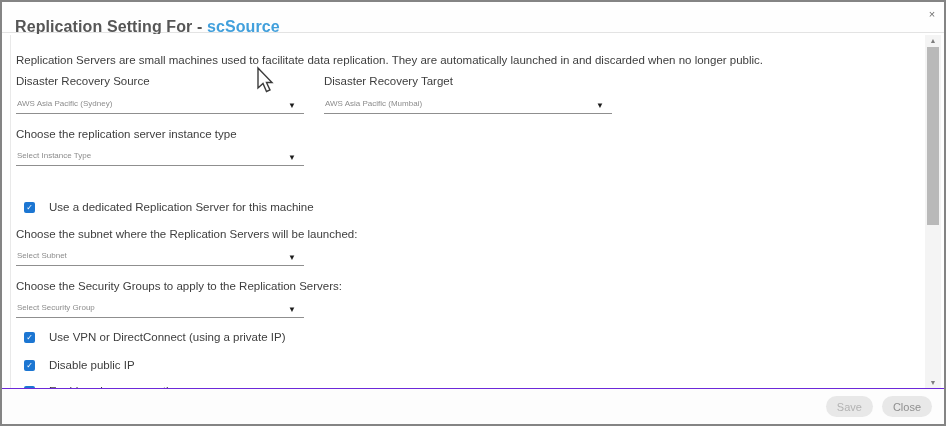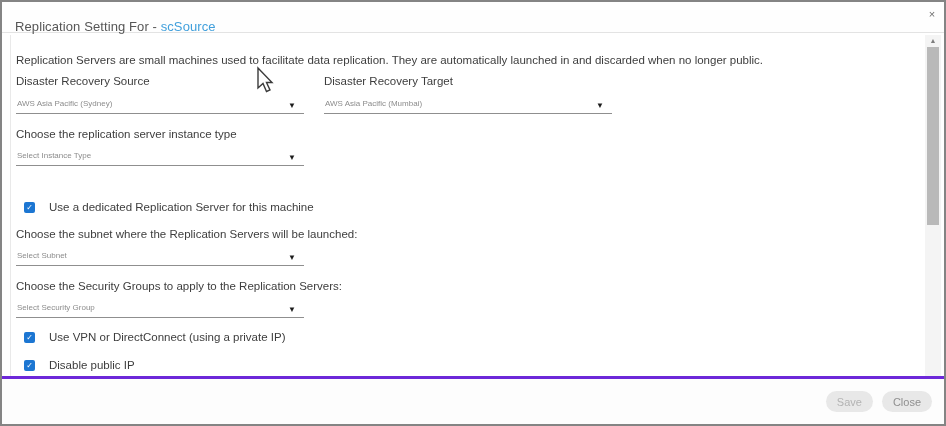--- a/index.html
+++ b/index.html
@@ -10,21 +10,21 @@
     position:relative; width:946px; height:426px;
     border:2px solid #848484; background:#ffffff; overflow:hidden;
   }
 
   
   .titlebar {
     position:absolute; top:0; left:0; right:0; height:31px;
     background:#fefefe; border-bottom:1px solid #e3e3e3;
     display:flex; align-items:center; padding:0 13px;
   }
-  .title { font-size:13px; font-weight:400; color:#565656; letter-spacing:.1px;margin-top:19px; }
+  .title { font-size:16px; font-weight:700; color:#565656; letter-spacing:.1px;margin-top:19px; }
   .title .target-name { color:#42a0dc; }
   .close-btn {
     position:absolute; top:4px; right:4px; width:16px; height:16px;
     font-size:11px; color:#6f6f6f; text-align:center; line-height:16px; cursor:pointer;
   }
 
   
   .content {
     position:absolute; top:32px; left:0; right:21px; height:358px;
     overflow:hidden; background:#fff;
@@ -64,22 +64,22 @@
   }
   .scroll-arrow.up { top:0; }
   .scroll-arrow.down { bottom:3px; }
   .scroll-thumb {
     position:absolute; left:2px; top:12px; width:12px; height:178px;
     background:#b9b9b9; cursor:pointer;
   }
 
   
   .footer {
-    position:absolute; left:0; right:0; bottom:0; height:48px;
-    background:#fdfdfd; border-top:3px solid #6d28d9;
+    position:absolute; left:0; right:0; bottom:0; height:36px;
+    background:#fdfdfd; border-top:1px solid #6d28d9;
     display:flex; align-items:center; justify-content:flex-end; padding-right:12px; gap:9px;
   }
   .btn {
     min-width:36px; height:21px; padding:0 11px; border:none; border-radius:11px;
     background:#e8e8e8; font-family:"Liberation Sans",sans-serif; font-size:11px; cursor:pointer;
   }
   .btn.save { color:#b3b3b3; }
   .btn.close { color:#8f8f8f; }
 
   

